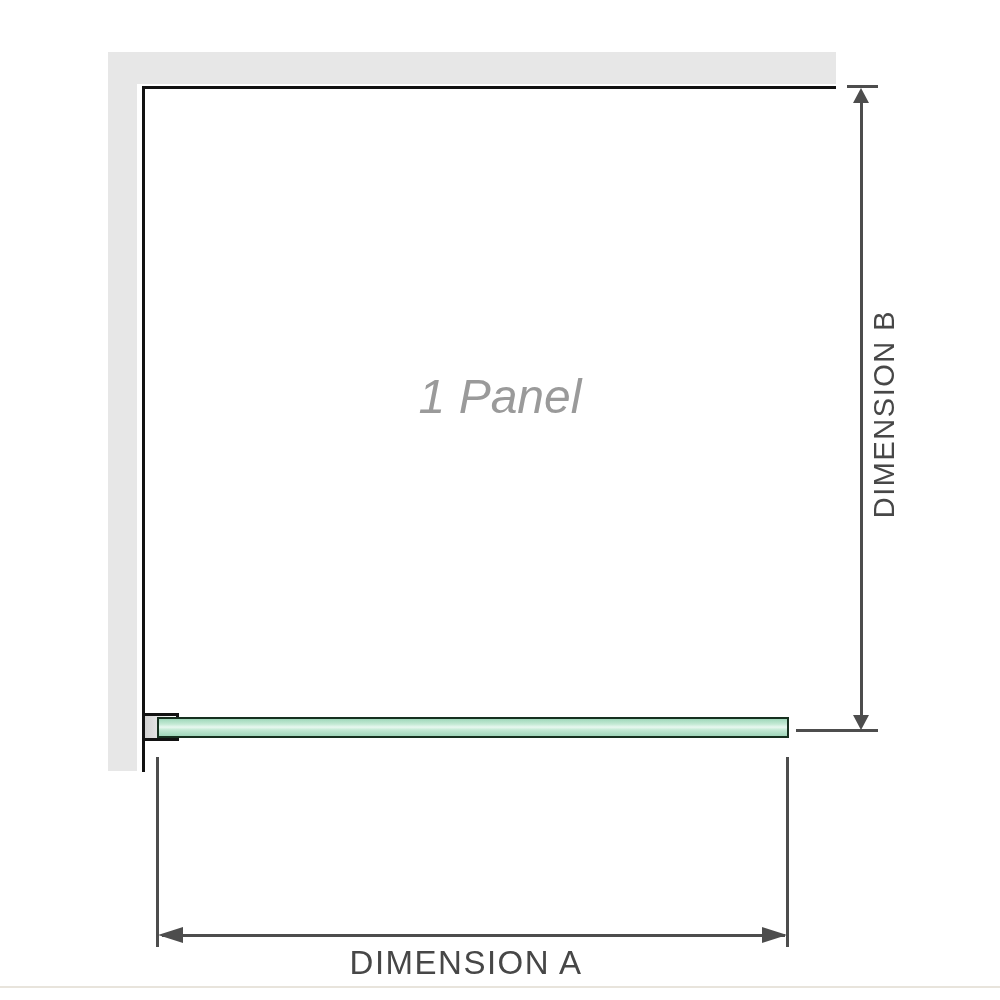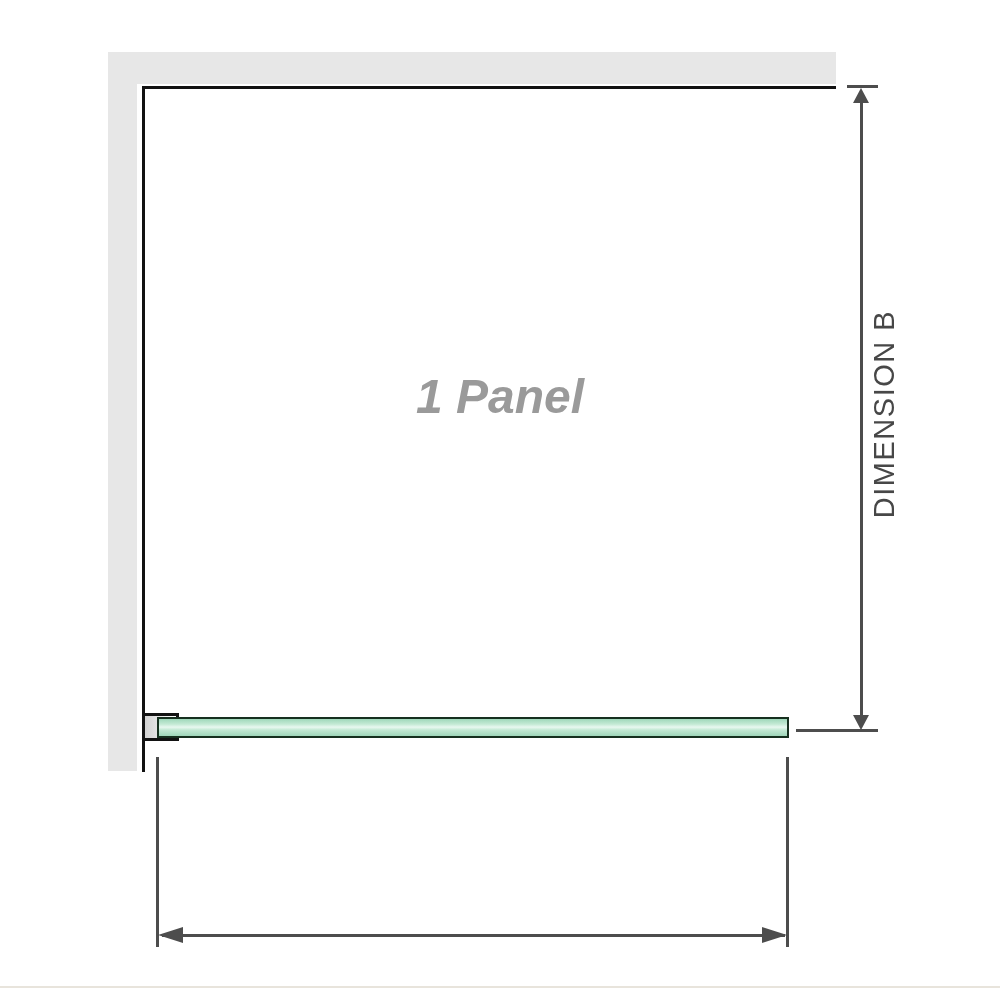--- a/index.html
+++ b/index.html
@@ -36,21 +36,21 @@
     box-sizing: border-box;
     border-top: 3px solid var(--outline, #121212);
     border-left: 3px solid var(--outline, #121212);
     background: transparent;
   }
 
   .panel-label {
     left: 500px; top: 396px;
     transform: translate(-50%, -50%);
     font-size: 48px;
-    font-weight: bold;
+    font-weight: normal;
     font-style: italic;
     color: var(--panel-text, #9a9a9a);
     white-space: nowrap;
   }
 
   
   .bracket {
     left: 142px; top: 713px;
     width: 37px; height: 28px;
     box-sizing: border-box;
@@ -153,16 +153,17 @@
   <div class="abs dim-line dim-b-line"></div>
   <div class="abs arrow arrow-up"></div>
   <div class="abs arrow arrow-down"></div>
   <div class="abs dim-label dim-b-label">DIMENSION B</div>
 
   <div class="abs dim-line dim-a-ext-left"></div>
   <div class="abs dim-line dim-a-ext-right"></div>
   <div class="abs dim-line dim-a-line"></div>
   <div class="abs arrow arrow-left"></div>
   <div class="abs arrow arrow-right"></div>
+  <div class="abs dim-label dim-a-label">DIMENSION A</div>
 
   <div class="abs baseline"></div>
 
 </div>
 
 </body></html>

